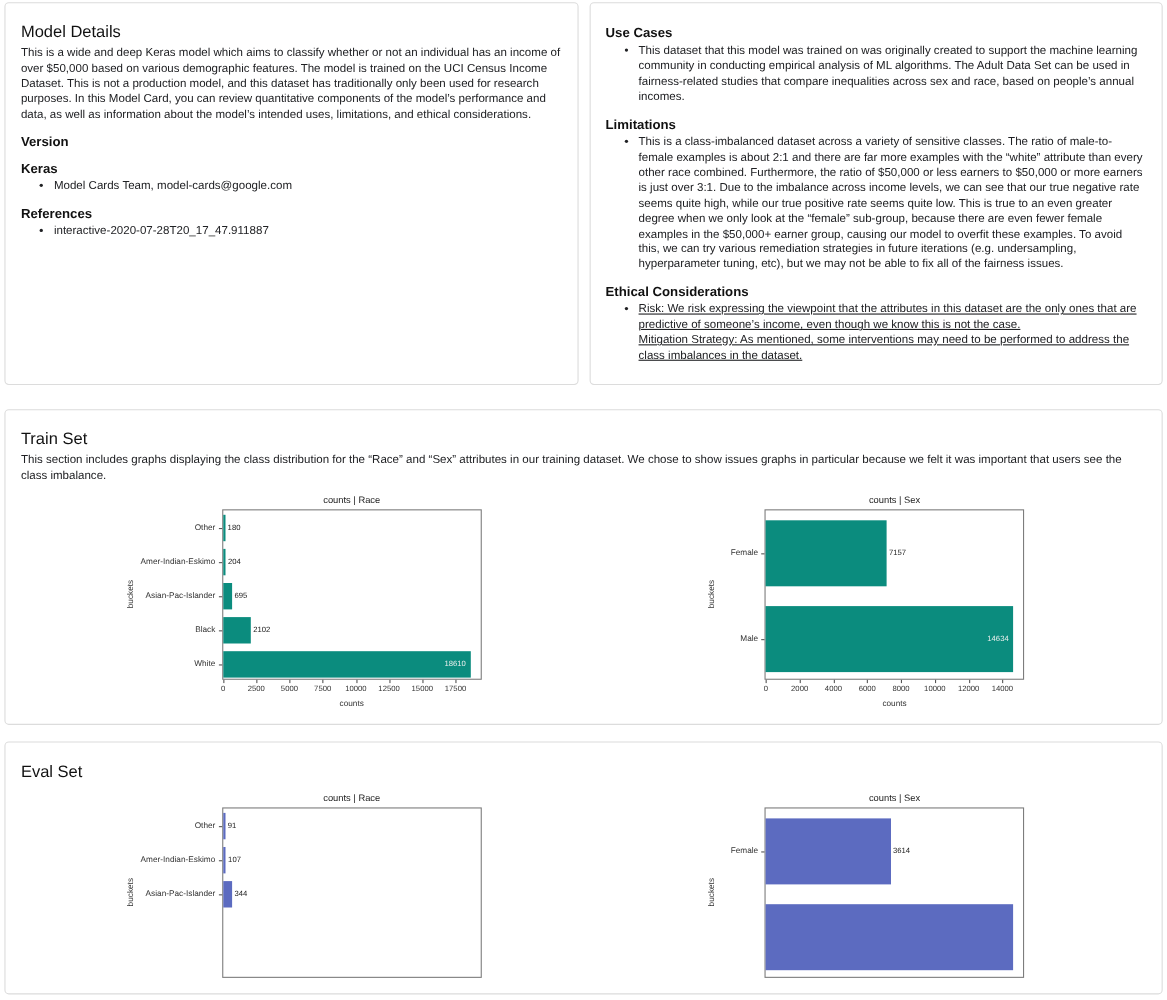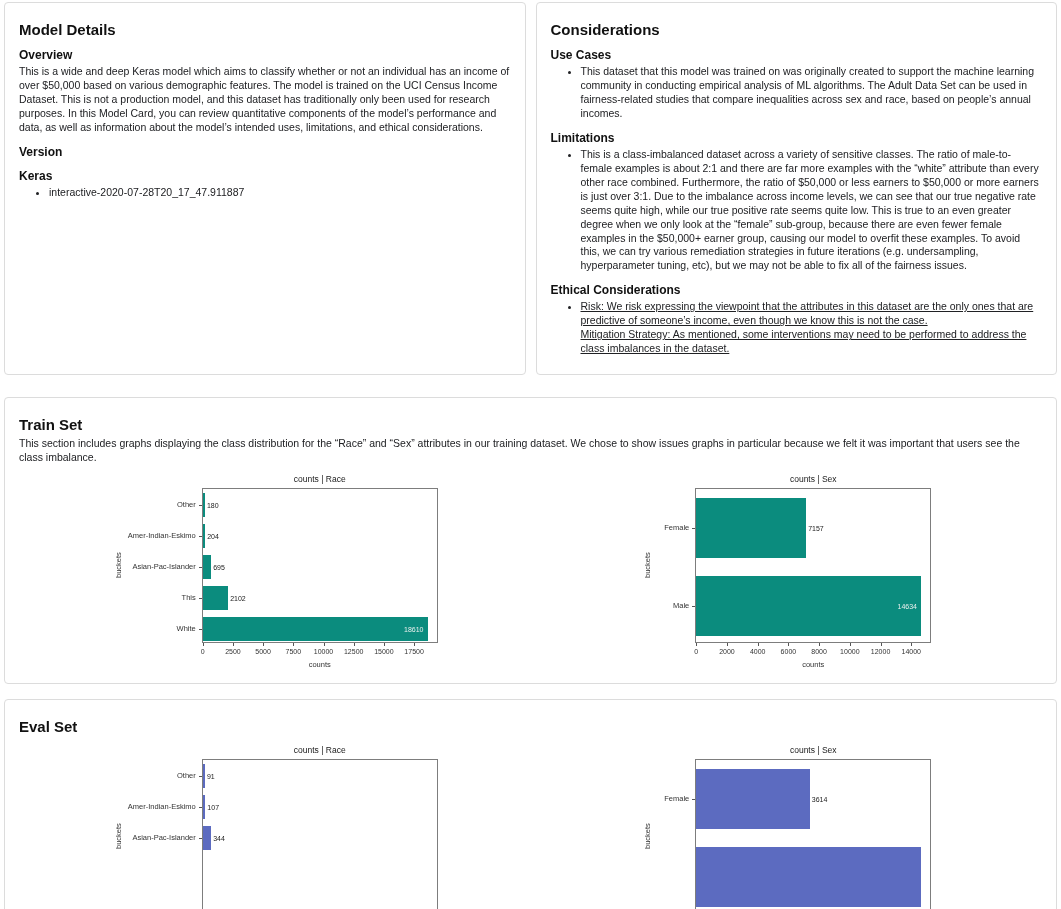--- a/index.html
+++ b/index.html
@@ -16,21 +16,21 @@
     margin:4px 0 12px; color:#111; letter-spacing:0.2px;
   }
   .row-top { display:flex; gap:10px; align-items:stretch; margin:0 1px; }
   .panel {
     background:#fff; border:1px solid #dcdcdc; border-radius:4px;
     padding:10px 14px 14px;
   }
   .panel.half { flex:1 1 0; min-width:0; }
   .panel.full { margin:22px 1px 0; }
   .panel.full.eval { margin-top:15px; }
-  h2.panel-title { font-size:15px; font-weight:bold; margin:8px 0 4px; color:#111; }
+  h2.panel-title { font-size:15px; font-weight:normal; margin:8px 0 4px; color:#111; }
   h3.sub-heading { font-size:12px; font-weight:bold; margin:10px 0 3px; color:#111; }
   p.body-text { font-size:10.5px; line-height:1.33; margin:2px 0; }
   ul.bullet-list { margin:3px 0 4px; padding-left:30px; }
   ul.bullet-list li { font-size:10.5px; line-height:1.33; margin:2px 0 4px; }
   li.preline { white-space:pre-line;text-decoration:underline; }
   p.section-desc { font-size:10.5px; line-height:1.3; margin:2px 0 6px; }
 
   
   .charts-row { display:flex; margin-top:10px; }
   .chart-col { flex:1 1 0; display:flex; justify-content:center; min-width:0; }
@@ -61,34 +61,36 @@
 <body>
 
 <div class="page">
 
 
   <div class="row-top">
 
     <section class="panel half">
       <h2 class="panel-title">Model Details</h2>
 
-      <h3 class="sub-heading">Overview</h3>
       <p class="body-text">This is a wide and deep Keras model which aims to classify whether or not an individual has an income of over $50,000 based on various demographic features. The model is trained on the UCI Census Income Dataset. This is not a production model, and this dataset has traditionally only been used for research purposes. In this Model Card, you can review quantitative components of the model’s performance and data, as well as information about the model’s intended uses, limitations, and ethical considerations.</p>
 
       <h3 class="sub-heading">Version</h3>
 
       <h3 class="sub-heading">Keras</h3>
-
+      <ul class="bullet-list">
+        <li>Model Cards Team, model-cards@google.com</li>
+      </ul>
+
+      <h3 class="sub-heading">References</h3>
       <ul class="bullet-list">
         <li>interactive-2020-07-28T20_17_47.911887</li>
       </ul>
     </section>
 
     <section class="panel half">
-      <h2 class="panel-title">Considerations</h2>
 
       <h3 class="sub-heading">Use Cases</h3>
       <ul class="bullet-list">
         <li>This dataset that this model was trained on was originally created to support the machine learning community in conducting empirical analysis of ML algorithms. The Adult Data Set can be used in fairness-related studies that compare inequalities across sex and race, based on people’s annual incomes.</li>
       </ul>
 
       <h3 class="sub-heading">Limitations</h3>
       <ul class="bullet-list">
         <li>This is a class-imbalanced dataset across a variety of sensitive classes. The ratio of male-to-female examples is about 2:1 and there are far more examples with the “white” attribute than every other race combined. Furthermore, the ratio of $50,000 or less earners to $50,000 or more earners is just over 3:1. Due to the imbalance across income levels, we can see that our true negative rate seems quite high, while our true positive rate seems quite low. This is true to an even greater degree when we only look at the “female” sub-group, because there are even fewer female examples in the $50,000+ earner group, causing our model to overfit these examples. To avoid this, we can try various remediation strategies in future iterations (e.g. undersampling, hyperparameter tuning, etc), but we may not be able to fix all of the fairness issues.</li>
       </ul>
@@ -107,21 +109,21 @@
     <p class="section-desc">This section includes graphs displaying the class distribution for the “Race” and “Sex” attributes in our training dataset. We chose to show issues graphs in particular because we felt it was important that users see the class imbalance.</p>
     <div class="charts-row">
       <div class="chart-col">
         <div class="chart-fig">
             <div class="fig-row">
               <div class="ylabel" style="height: 155px; margin-top: 14px;">buckets</div>
               <div class="yticks" style="width: 78px; height: 155px; margin-top: 14px;">
                 <div class="ytick" style="top: 15.5px;">Other</div>
                 <div class="ytick" style="top: 46.5px;">Amer-Indian-Eskimo</div>
                 <div class="ytick" style="top: 77.5px;">Asian-Pac-Islander</div>
-                <div class="ytick" style="top: 108.5px;">This</div>
+                <div class="ytick" style="top: 108.5px;">Black</div>
                 <div class="ytick" style="top: 139.5px;">White</div>
               </div>
               <div class="plot-col">
                 <div class="chart-title" style="width: 236px;">counts | Race</div>
                 <div class="plot" style="width: 236px; height: 155px;">
                   <div class="ticky" style="top: 15.5px;"></div>
                   <div class="bar" style="top: 3.5px; height: 24px; width: 2.17389px; background: rgb(11, 140, 126);"></div>
                   <div class="val" style="top: 15.5px; left: 4.17389px; color: rgb(26, 26, 26);">180</div>
                   <div class="ticky" style="top: 46.5px;"></div>
                   <div class="bar" style="top: 34.5px; height: 24px; width: 2.46374px; background: rgb(11, 140, 126);"></div>

